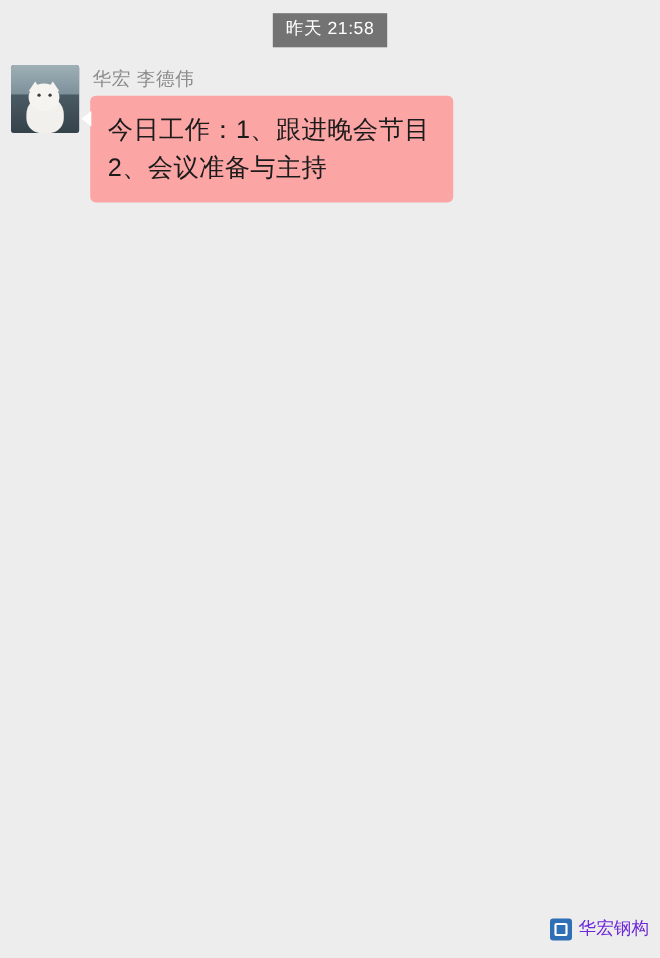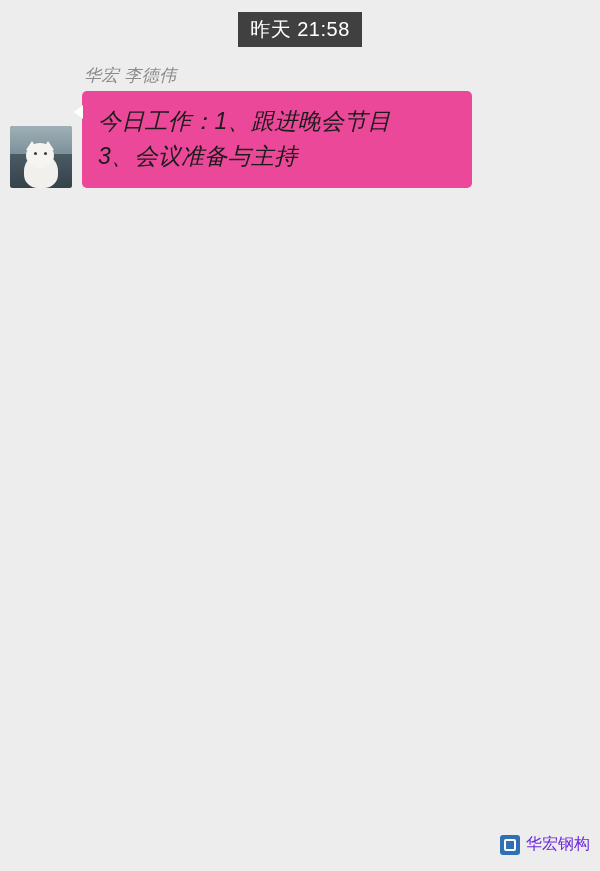--- a/index.html
+++ b/index.html
@@ -22,35 +22,34 @@
     background: #ededed;
   }
 
   
   .timestamp-row {
     display: flex;
     justify-content: center;
     padding-top: 12px;
   }
   .timestamp {
-    background: #404040;
+    background: #737373;
     color: #ffffff;
-    font-size: 20px;
+    font-size: 16px;
     line-height: 1;
     padding: 7px 12px 8px 12px;
     border-radius: 0;
     letter-spacing: 0.5px;
   }
 
   
   .msg-row {
     display: flex;
-    align-items: flex-end;
+    align-items: flex-start;
     padding: 16px 0 0 10px;
-    font-style: italic;
   }
   .avatar {
     width: 62px;
     height: 62px;
     flex: 0 0 62px;
     border-radius: 3px;
     overflow: hidden;
     background: #5b6b74;
     position: relative;
   }
@@ -96,28 +95,28 @@
   }
   .sender {
     color: #8b8b8b;
     font-size: 17px;
     line-height: 1;
     margin: 4px 0 7px 2px;
     letter-spacing: 0.5px;
   }
   .bubble {
     position: relative;
-    background: #ec4899;
+    background: #fca5a5;
     border-radius: 5px;
     padding: 14px 16px 16px 16px;
     color: #1b1b1b;
     font-size: 23px;
     line-height: 1.42;
     letter-spacing: 0.3px;
-    width: 390px;
+    width: 330px;
     box-sizing: border-box;
   }
   .bubble:before {
     content: "";
     position: absolute;
     left: -8px;
     top: 14px;
     width: 0; height: 0;
     border-top: 7px solid transparent;
     border-bottom: 7px solid transparent;
@@ -177,21 +176,21 @@
       <div class="ear-r"></div>
       <div class="cat-head"></div>
       <div class="eye-l"></div>
       <div class="eye-r"></div>
     </div>
 
     <div class="msg-col">
       <div class="sender">华宏 李德伟</div>
       <div class="bubble">
         <p>今日工作：1、跟进晚会节目</p>
-        <p>3、会议准备与主持</p>
+        <p>2、会议准备与主持</p>
       </div>
     </div>
 
   </div>
 
   <div class="watermark">
     <span class="wm-logo"></span>
     <span>华宏钢构</span>
   </div>
 

